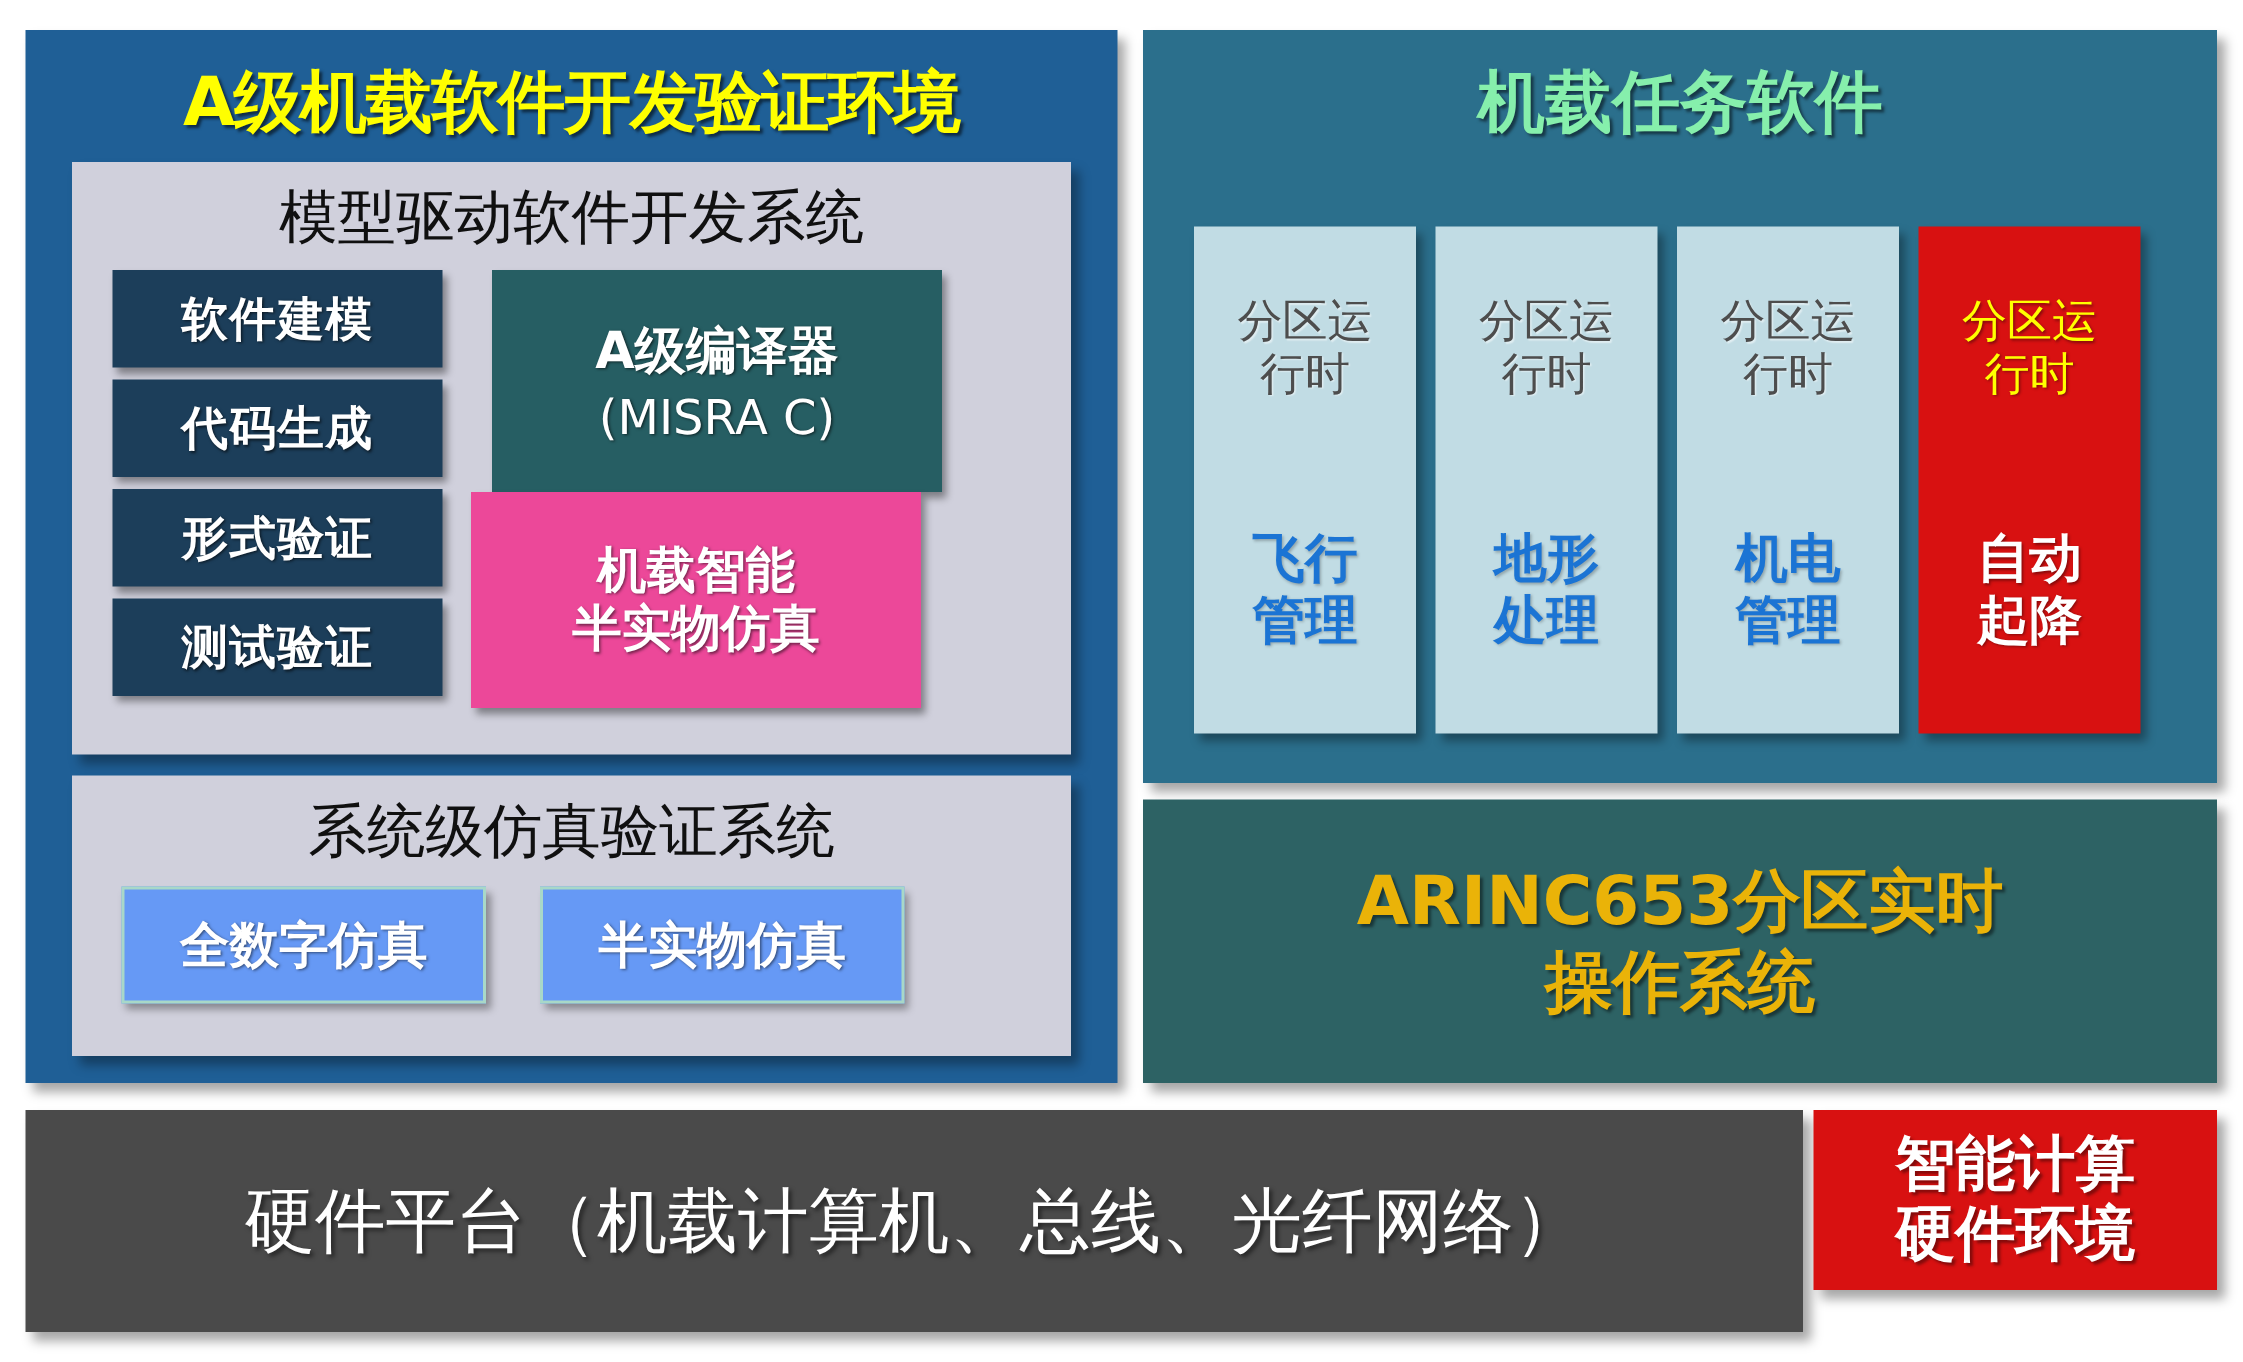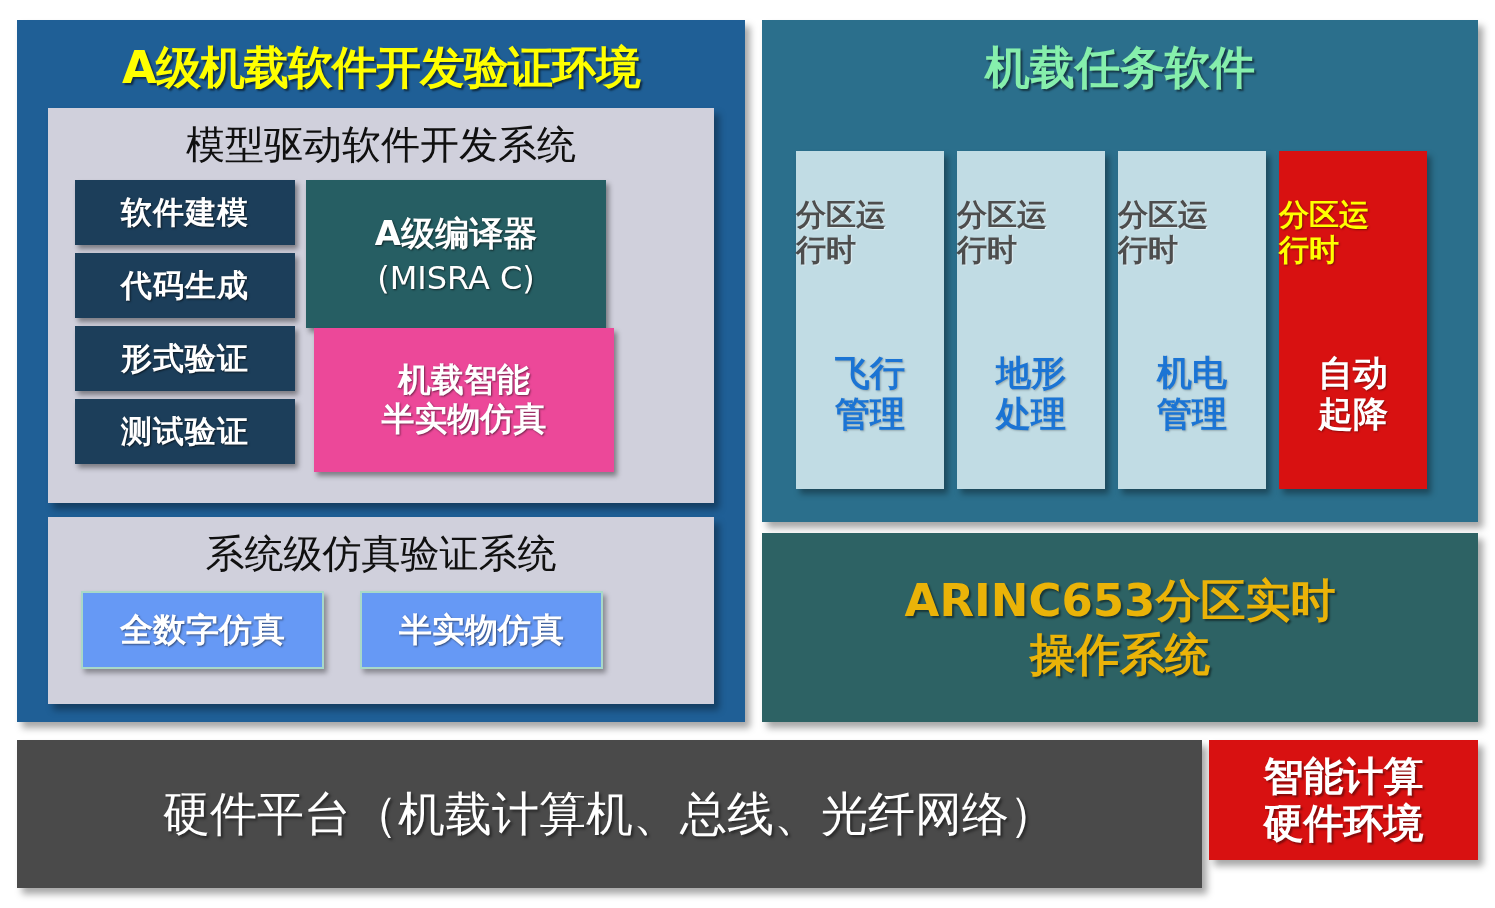--- a/index.html
+++ b/index.html
@@ -90,21 +90,21 @@
     align-items: center;
     justify-content: center;
     margin-bottom: 8px;
     box-shadow: 3px 4px 5px rgba(0,0,0,0.4);
     text-shadow: 1px 1px 2px rgba(0,0,0,0.6);
     letter-spacing: 1px;
   }
 
   #compiler-box {
     position: absolute;
-    left: 258px;
+    left: 280px;
     top: 72px;
     width: 300px;
     height: 148px;
     background: #265E63;
     color: #FFFFFF;
     display: flex;
     flex-direction: column;
     align-items: center;
     justify-content: center;
     box-shadow: 3px 4px 5px rgba(0,0,0,0.4);
@@ -204,24 +204,24 @@
     box-sizing: border-box;
   }
   .partition.alert {
     background: #D81111;
   }
   .partition .runtime {
     position: absolute;
     left: 0;
     top: 46px;
     width: 100%;
-    text-align: left;
+    text-align: center;
     color: #4D4D4D;
     font-size: 30px;
-    font-weight: bold;
+    font-weight: normal;
     line-height: 1.17;
     text-shadow: 1px 1px 1px rgba(255,255,255,0.5);
   }
   .partition.alert .runtime {
     color: #FFFF00;
     text-shadow: 1px 1px 2px rgba(0,0,0,0.4);
   }
   .partition .appname {
     position: absolute;
     left: 0;

